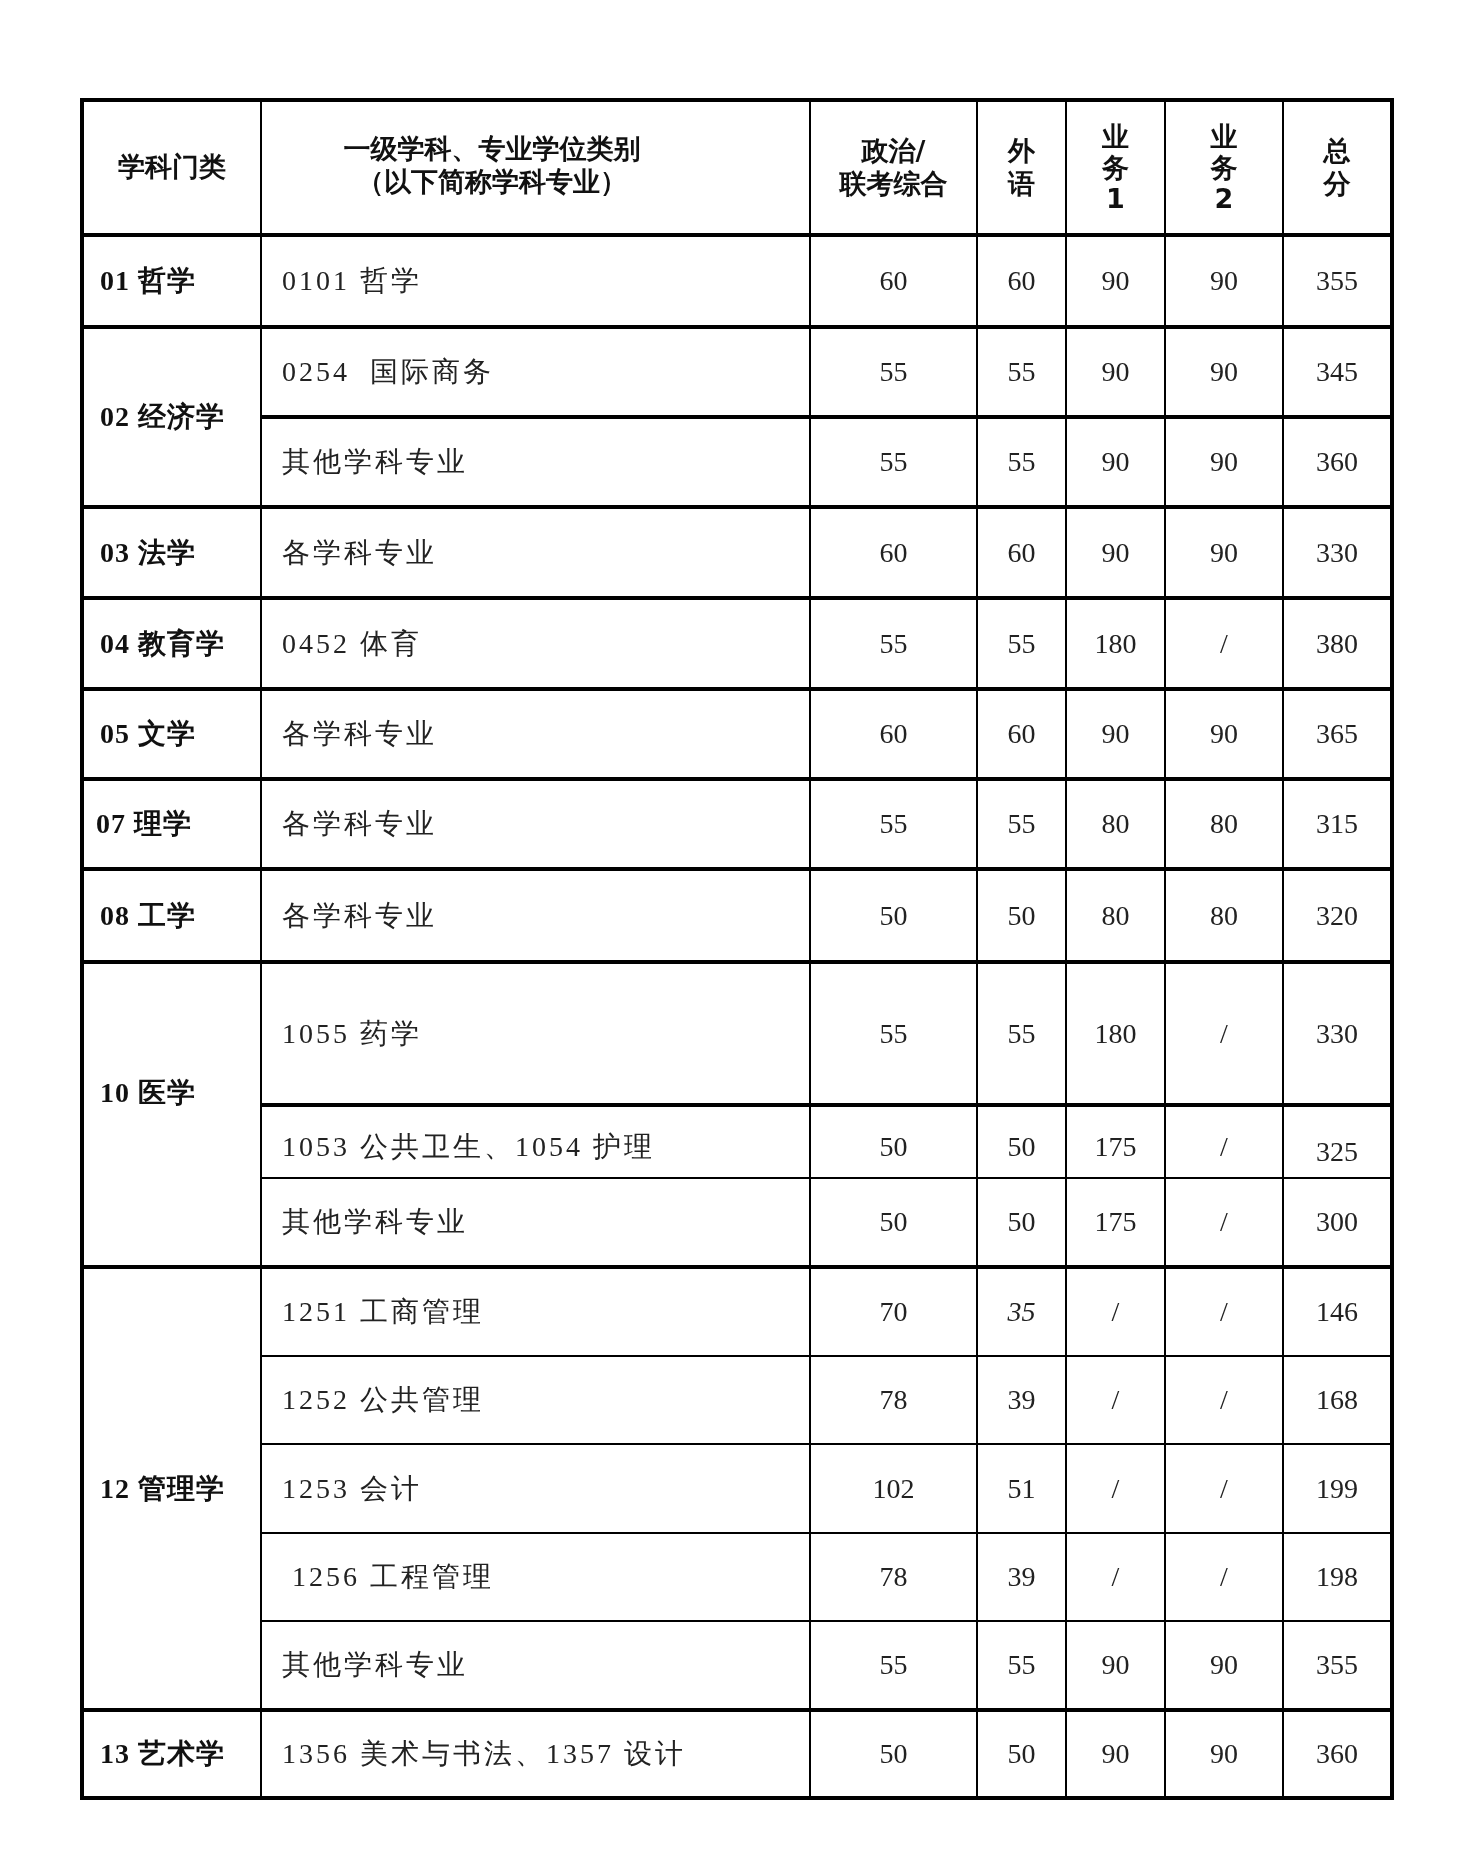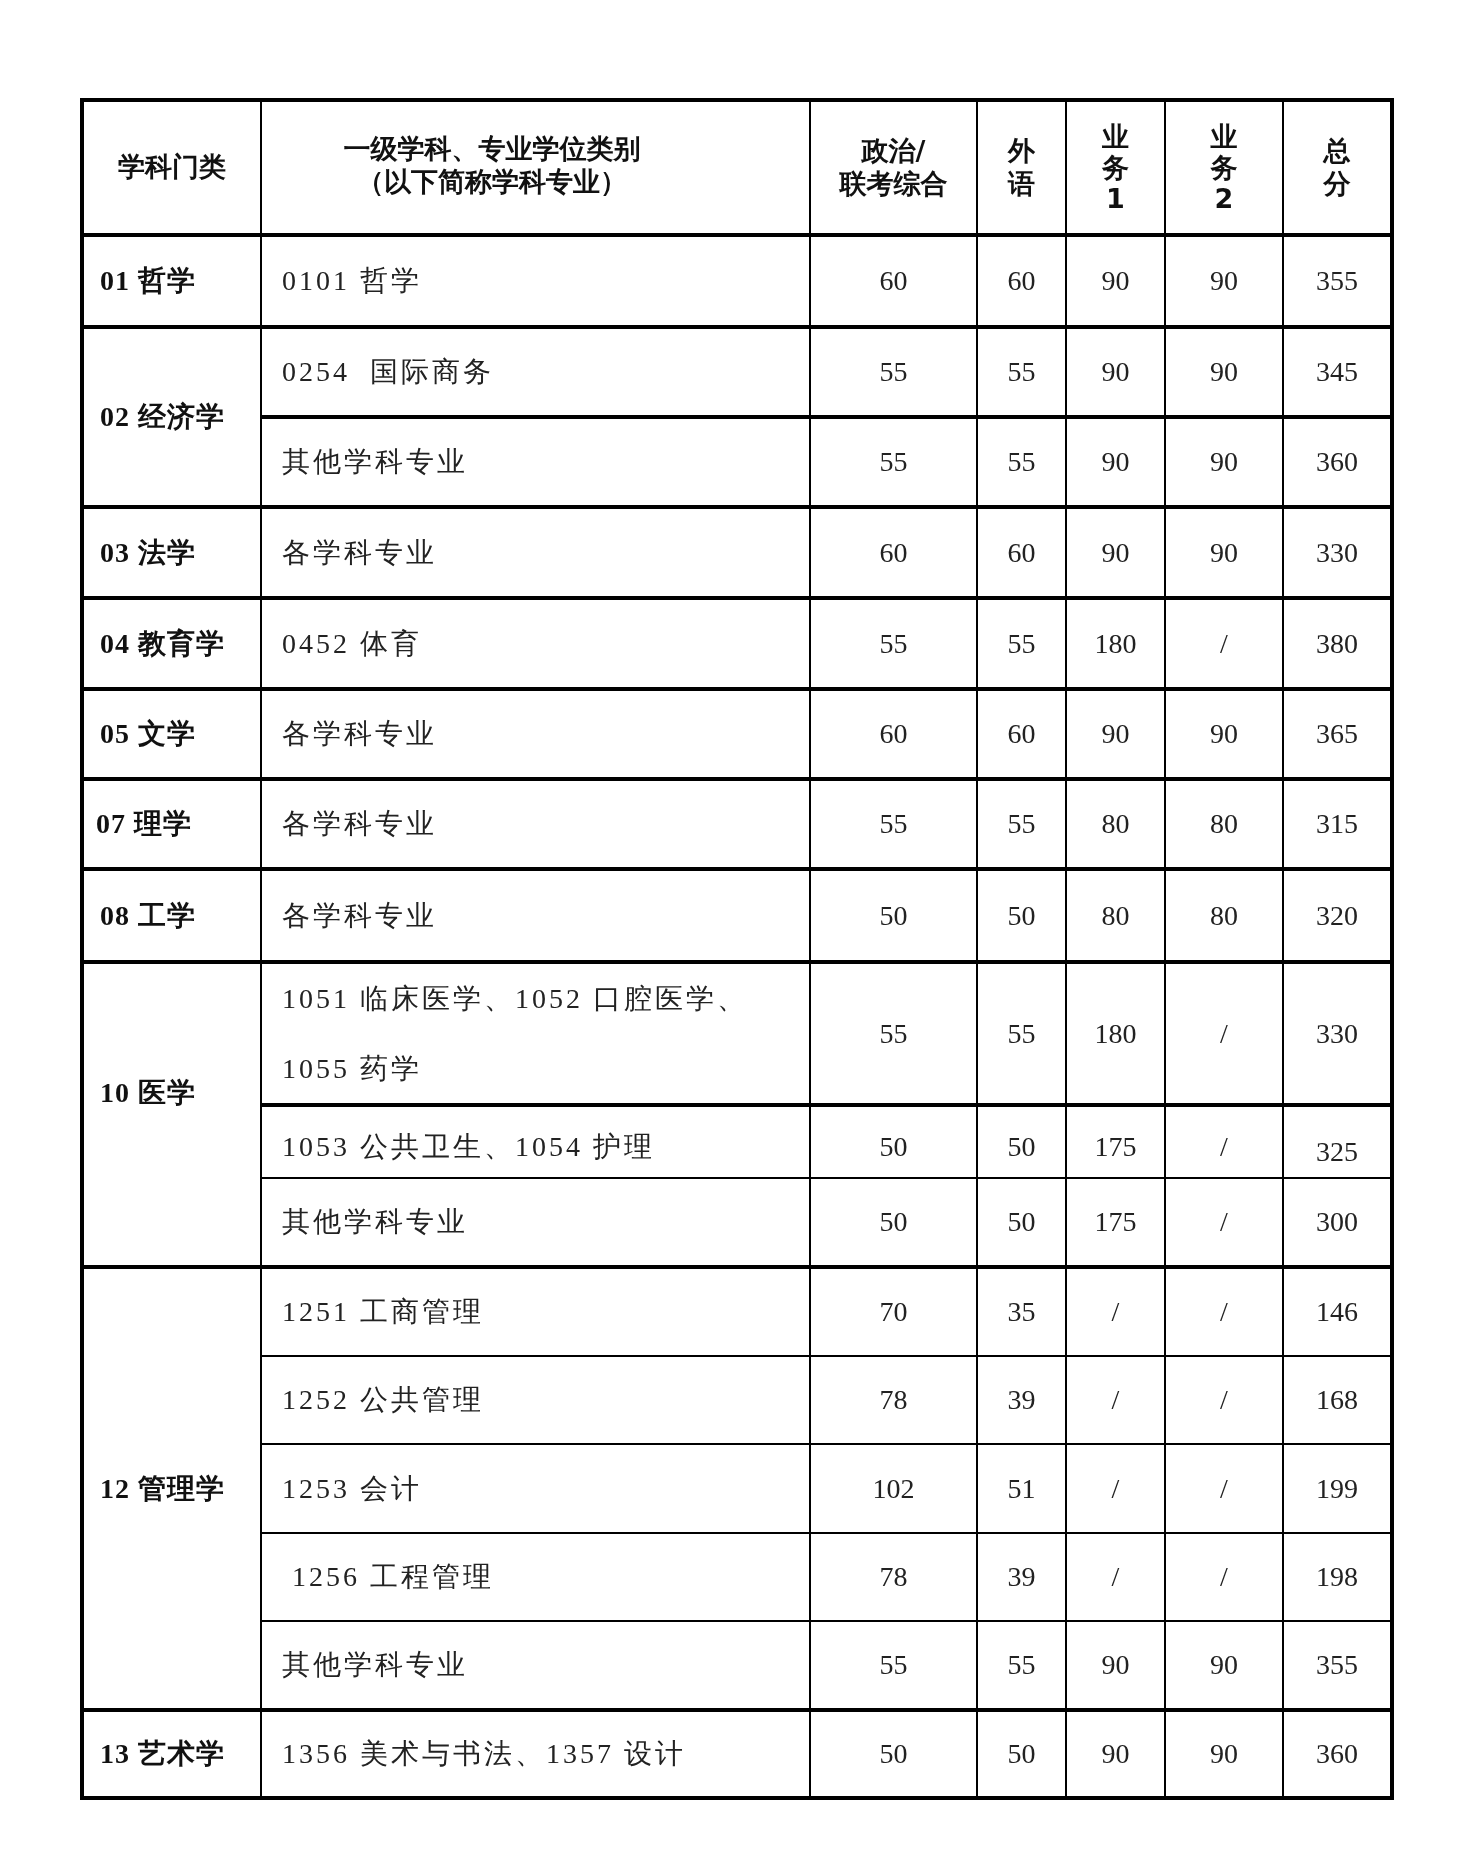--- a/index.html
+++ b/index.html
@@ -159,21 +159,20 @@
     <div class="cell subj" style="left:178px;top:769px;width:547px;height:89px;">各学科专业</div>
     <div class="cell center num" style="left:727px;top:769px;width:165px;height:89px;">50</div>
     <div class="cell center num" style="left:894px;top:769px;width:87px;height:89px;">50</div>
     <div class="cell center num" style="left:983px;top:769px;width:97px;height:89px;">80</div>
     <div class="cell center num" style="left:1082px;top:769px;width:116px;height:89px;">80</div>
     <div class="cell center num" style="left:1200px;top:769px;width:106px;height:89px;">320</div>
   </div>
 
   <div>
     <div class="cell subj subj-multi" style="left:178px;top:862px;width:547px;height:139px;">
-      <div>1051 临床医学、1052 口腔医学、</div>
       <div>1055 药学</div>
     </div>
     <div class="cell center num" style="left:727px;top:862px;width:165px;height:139px;">55</div>
     <div class="cell center num" style="left:894px;top:862px;width:87px;height:139px;">55</div>
     <div class="cell center num" style="left:983px;top:862px;width:97px;height:139px;">180</div>
     <div class="cell center num" style="left:1082px;top:862px;width:116px;height:139px;">/</div>
     <div class="cell center num" style="left:1200px;top:862px;width:106px;height:139px;">330</div>
   </div>
 
   <div>
@@ -190,21 +189,21 @@
     <div class="cell center num" style="left:727px;top:1077px;width:165px;height:86px;">50</div>
     <div class="cell center num" style="left:894px;top:1077px;width:87px;height:86px;">50</div>
     <div class="cell center num" style="left:983px;top:1077px;width:97px;height:86px;">175</div>
     <div class="cell center num" style="left:1082px;top:1077px;width:116px;height:86px;">/</div>
     <div class="cell center num" style="left:1200px;top:1077px;width:106px;height:86px;">300</div>
   </div>
 
   <div>
     <div class="cell subj" style="left:178px;top:1167px;width:547px;height:86px;">1251 工商管理</div>
     <div class="cell center num" style="left:727px;top:1167px;width:165px;height:86px;">70</div>
-    <div class="cell center num" style="left:894px;top:1167px;width:87px;height:86px;">35</div>
+    <div class="cell center num" style="left:894px;top:1167px;width:87px;height:86px;font-style:italic;">35</div>
     <div class="cell center num" style="left:983px;top:1167px;width:97px;height:86px;">/</div>
     <div class="cell center num" style="left:1082px;top:1167px;width:116px;height:86px;">/</div>
     <div class="cell center num" style="left:1200px;top:1167px;width:106px;height:86px;">146</div>
   </div>
 
   <div>
     <div class="cell subj" style="left:178px;top:1255px;width:547px;height:86px;">1252 公共管理</div>
     <div class="cell center num" style="left:727px;top:1255px;width:165px;height:86px;">78</div>
     <div class="cell center num" style="left:894px;top:1255px;width:87px;height:86px;">39</div>
     <div class="cell center num" style="left:983px;top:1255px;width:97px;height:86px;">/</div>

